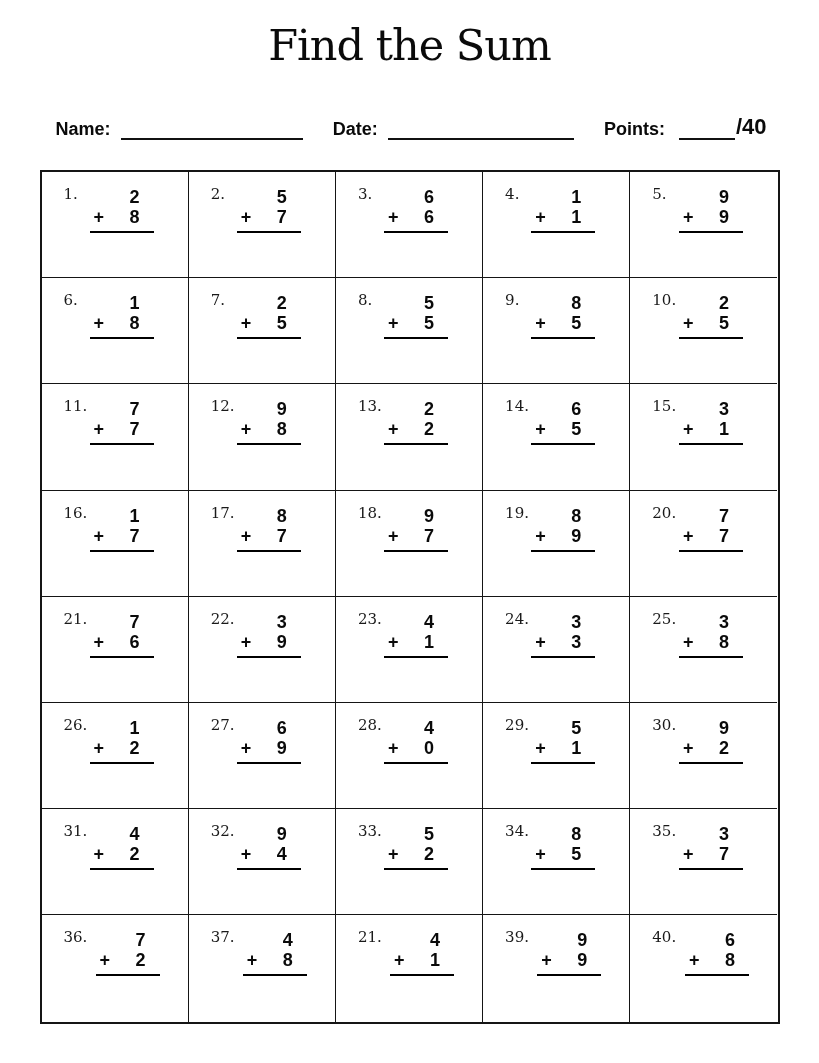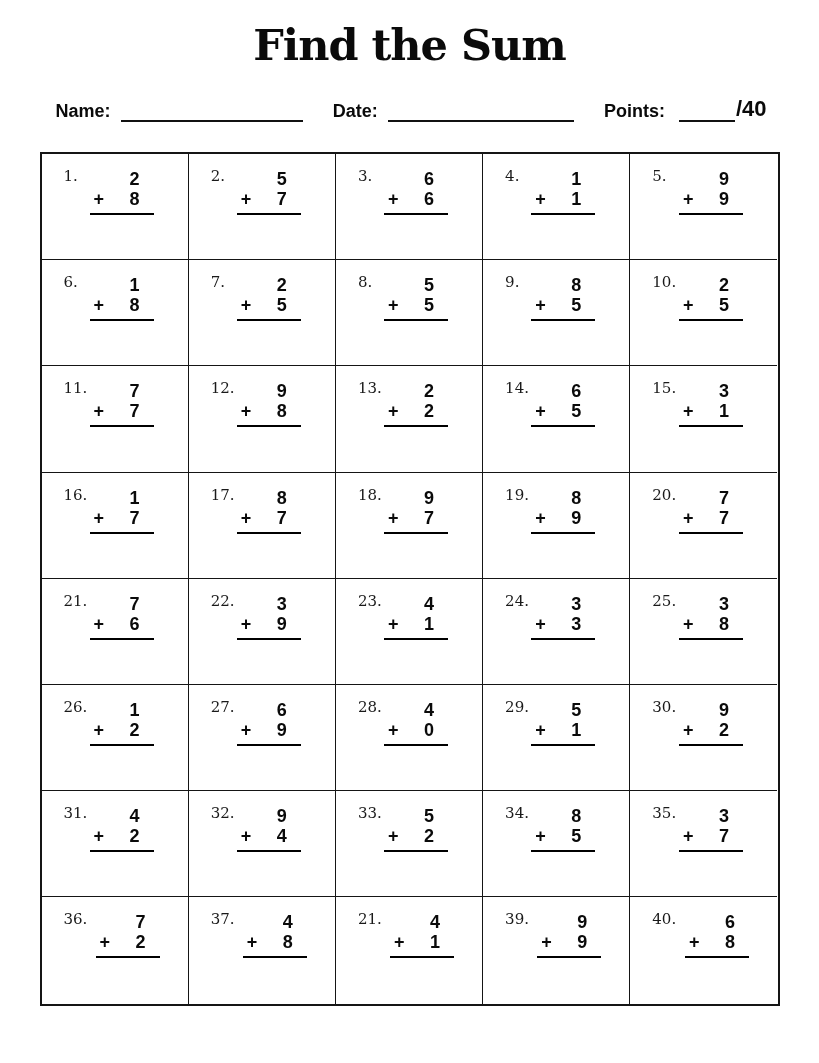--- a/index.html
+++ b/index.html
@@ -9,29 +9,29 @@
     font-family: "Liberation Sans", sans-serif;
     color: #111;
   }
   body { height: 1063px; overflow: hidden; }
 
   
   .title {
     margin-top: 20px;
     text-align: center;
     font-family: "DejaVu Serif", serif;
-    font-weight: 700;
+    font-weight: 400;
     font-size: 43px;
     letter-spacing: -1px;
     color: #0a0a0a;
   }
 
   .fields {
     width: 742px;
-    margin: 26px auto 0;
+    margin: 44px auto 0;
     padding: 0 14px 0 17px;
     display: flex;
     align-items: flex-end;
     justify-content: space-between;
     font-size: 18px;
     font-weight: bold;
     color: #0a0a0a;
   }
   .field-group { display: flex; align-items: flex-end; }
   .blank-line {

